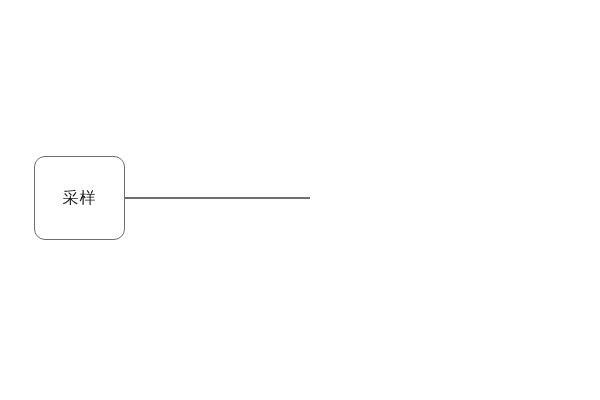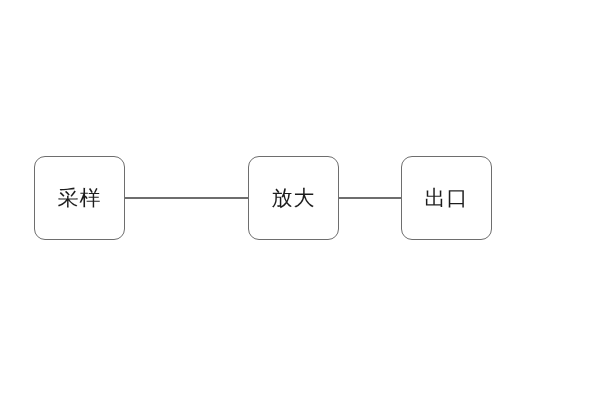--- a/index.html
+++ b/index.html
@@ -38,21 +38,21 @@
     box-sizing: border-box;
     border: 1.6px solid #6e6e6e;
     border-radius: 11px;
     background: #ffffff;
     display: flex;
     align-items: center;
     justify-content: center;
     flex: 0 0 auto;
   }
   .node-label {
-    font-size: 21px;
+    font-size: 16px;
     line-height: 1;
     color: #1c1c1c;
     letter-spacing: 1px;
     font-family: "DejaVu Sans", "Liberation Sans", sans-serif;
     white-space: nowrap;
   }
   .connector {
     flex: 0 0 auto;
     height: 1.6px;
     background: #6e6e6e;
@@ -71,25 +71,19 @@
 
     <div class="node">
       <span class="node-label">采样</span>
     </div>
 
     <div class="connector c1"></div>
 
 
     <div class="connector c2"></div>
 
-    <div class="node">
-      <span class="node-label">放大</span>
-    </div>
 
     <div class="connector c3"></div>
 
-    <div class="node">
-      <span class="node-label">出口</span>
-    </div>
 
   </div>
 
 </div>
 
 </body></html>

